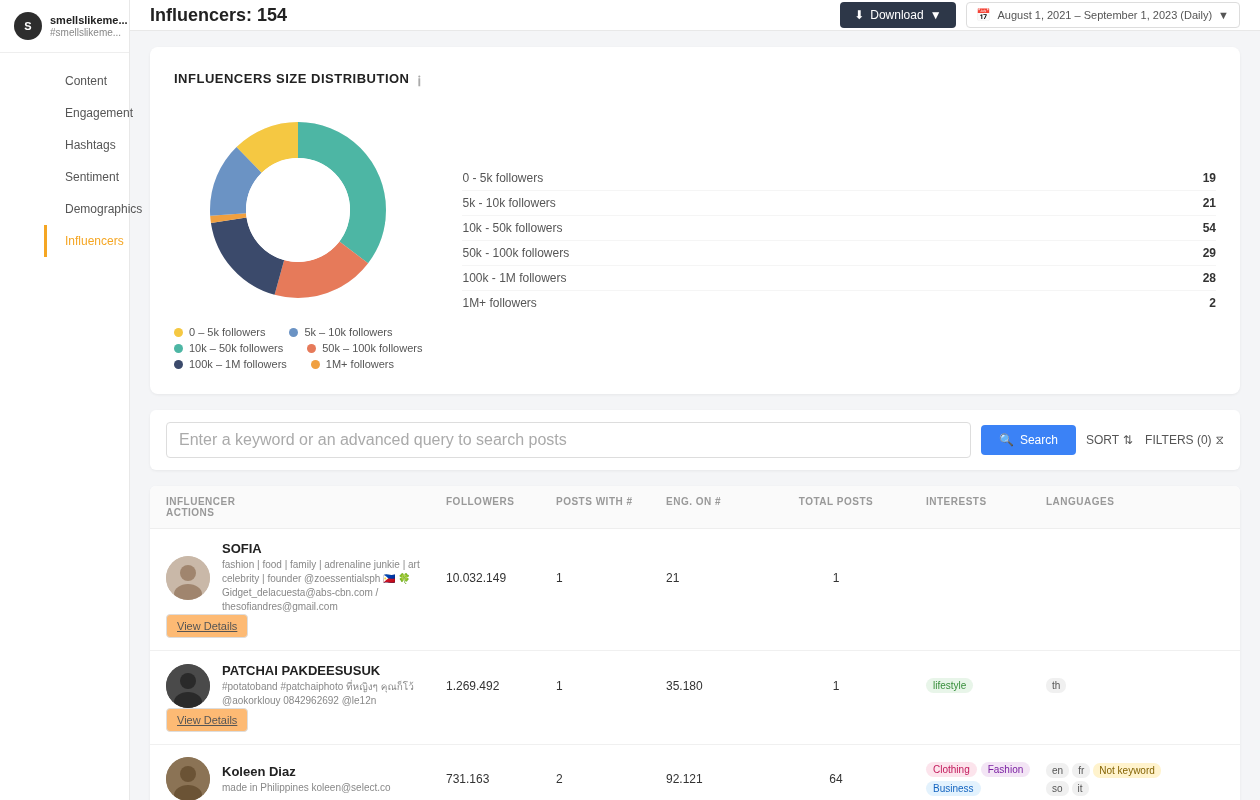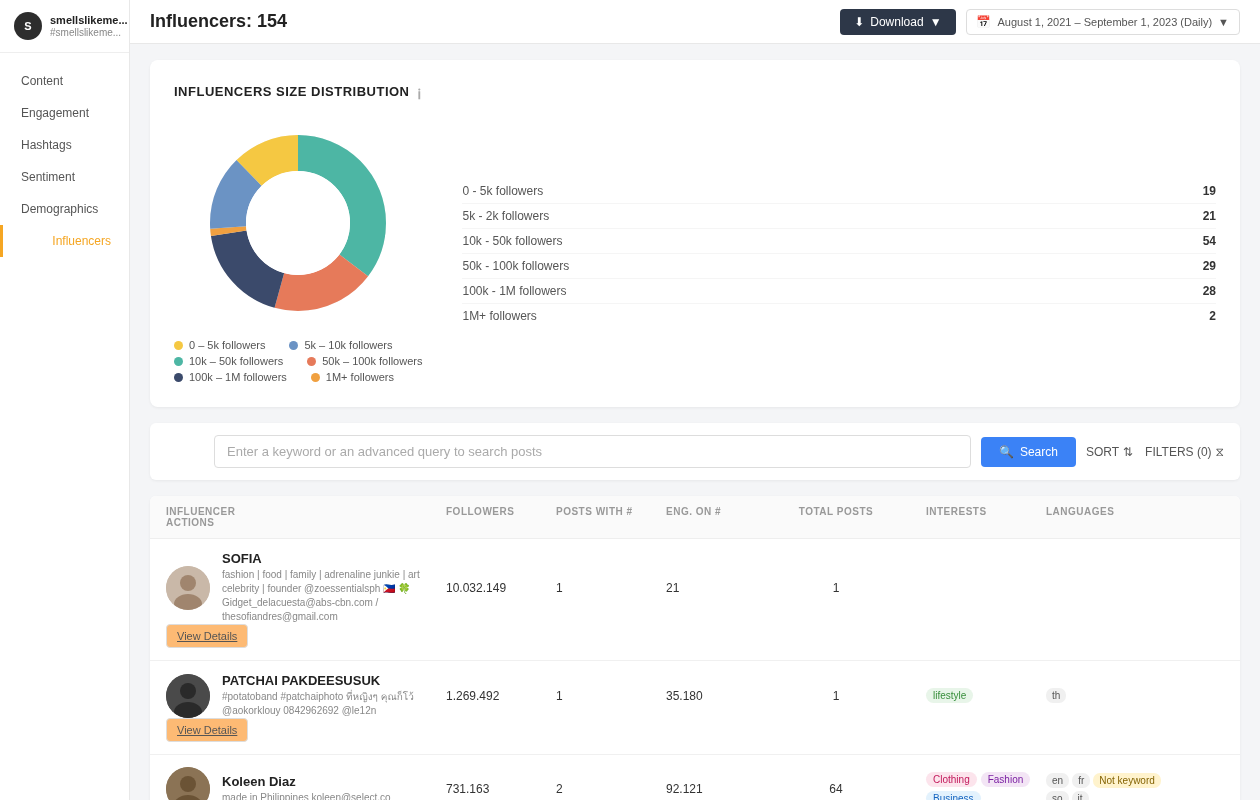--- a/index.html
+++ b/index.html
@@ -5,29 +5,29 @@
     * { box-sizing: border-box; margin: 0; padding: 0; }
     body { font-family: -apple-system, BlinkMacSystemFont, 'Segoe UI', Arial, sans-serif; background: #f4f5f7; display: flex; height: 800px; width: 1260px; overflow: hidden; font-size: 13px; color: #333; }
 
     
     .sidebar { width: 130px; background: #fff; border-right: 1px solid #e8e8e8; display: flex; flex-direction: column; padding-top: 0; flex-shrink: 0; }
     .sidebar-header { padding: 12px 14px; display: flex; align-items: center; gap: 8px; border-bottom: 1px solid #eee; }
     .avatar-circle { width: 28px; height: 28px; background: #2d2d2d; border-radius: 50%; display: flex; align-items: center; justify-content: center; color: #fff; font-size: 11px; font-weight: 600; flex-shrink: 0; }
     .sidebar-brand { display: flex; flex-direction: column; }
     .brand-name { font-size: 11px; font-weight: 600; color: #222; line-height: 1.2; }
     .brand-handle { font-size: 10px; color: #888; }
-    .sidebar-nav { padding: 12px 0; }
+    .sidebar-nav { padding: 12px 0; margin-left: 44px; }
     .nav-item { padding: 9px 18px; font-size: 12px; color: #555; cursor: pointer; border-left: 3px solid transparent; }
     .nav-item.active { color: #f5a623; border-left: 3px solid #f5a623; font-weight: 500; text-align: right; }
 
     
     .main { flex: 1; display: flex; flex-direction: column; overflow: hidden; }
 
     
-    .topbar { background: #fff; border-bottom: 1px solid #e8e8e8; padding: 10px 20px; display: flex; align-items: center; justify-content: space-between; height: 44px; gap: 41px; }
+    .topbar { background: #fff; border-bottom: 1px solid #e8e8e8; padding: 10px 20px; display: flex; align-items: center; justify-content: space-between; height: 31px; gap: 41px; }
     .page-title { font-size: 18px; font-weight: 600; color: #222; }
 
     .topbar-right { display: flex; align-items: center; gap: 10px; }
     .download-btn { background: #2d3748; color: #fff; border: none; padding: 6px 14px; border-radius: 4px; font-size: 12px; cursor: pointer; display: flex; align-items: center; gap: 6px; }
     .date-range { border: 1px solid #ddd; background: #fff; padding: 5px 10px; border-radius: 4px; font-size: 11px; color: #555; display: flex; align-items: center; gap: 6px; cursor: pointer; }
     .date-range .cal-icon { color: #888; font-size: 12px; }
 
     
     .content { flex: 1; overflow-y: auto; padding: 16px 20px; }
 
@@ -50,21 +50,21 @@
 
     
     .dist-stats { flex: 1; }
     .stat-row { display: flex; justify-content: space-between; padding: 5px 0; border-bottom: 1px solid #f5f5f5; font-size: 12px; }
     .stat-row:last-child { border-bottom: none; }
     .stat-label { color: #555; }
     .stat-value { font-weight: 600; color: #333; }
 
     
     .search-bar-wrap { background: #fff; border-radius: 6px; padding: 12px 16px; display: flex; align-items: center; gap: 10px; margin-bottom: 16px; box-shadow: 0 1px 3px rgba(0,0,0,0.06); }
-    .search-input { flex: 1; border: 1px solid #ddd; border-radius: 4px; padding: 8px 12px; font-size: 13px; color: #555; outline: none; margin-left: 48px; }
+    .search-input { flex: 1; border: 1px solid #ddd; border-radius: 4px; padding: 8px 12px; font-size: 16px; color: #555; outline: none; }
     .search-input::placeholder { color: #aaa; }
     .search-btn { background: #3b82f6; color: #fff; border: none; padding: 8px 18px; border-radius: 4px; font-size: 12px; cursor: pointer; display: flex; align-items: center; gap: 6px; }
     .search-actions { display: flex; align-items: center; gap: 12px; margin-left: auto; }
     .sort-btn { font-size: 12px; color: #555; cursor: pointer; display: flex; align-items: center; gap: 4px; }
     .filter-btn { font-size: 12px; color: #555; cursor: pointer; display: flex; align-items: center; gap: 4px; }
 
     
     .table-card { background: #fff; border-radius: 6px; box-shadow: 0 1px 3px rgba(0,0,0,0.06); overflow: hidden; }
     .table-header { display: grid; grid-template-columns: 280px 110px 110px 80px 180px 120px 120px; padding: 10px 16px; border-bottom: 1px solid #eee; background: #fafafa; }
     .th { font-size: 10px; font-weight: 600; color: #999; letter-spacing: 0.5px; text-transform: uppercase; }
@@ -200,21 +200,21 @@
             </div>
           </div>
         </div>
 
         <div class="dist-stats">
           <div class="stat-row">
             <span class="stat-label">0 - 5k followers</span>
             <span class="stat-value">19</span>
           </div>
           <div class="stat-row">
-            <span class="stat-label">5k - 2k followers</span>
+            <span class="stat-label">5k - 10k followers</span>
             <span class="stat-value">21</span>
           </div>
           <div class="stat-row">
             <span class="stat-label">10k - 50k followers</span>
             <span class="stat-value">54</span>
           </div>
           <div class="stat-row">
             <span class="stat-label">50k - 100k followers</span>
             <span class="stat-value">29</span>
           </div>

